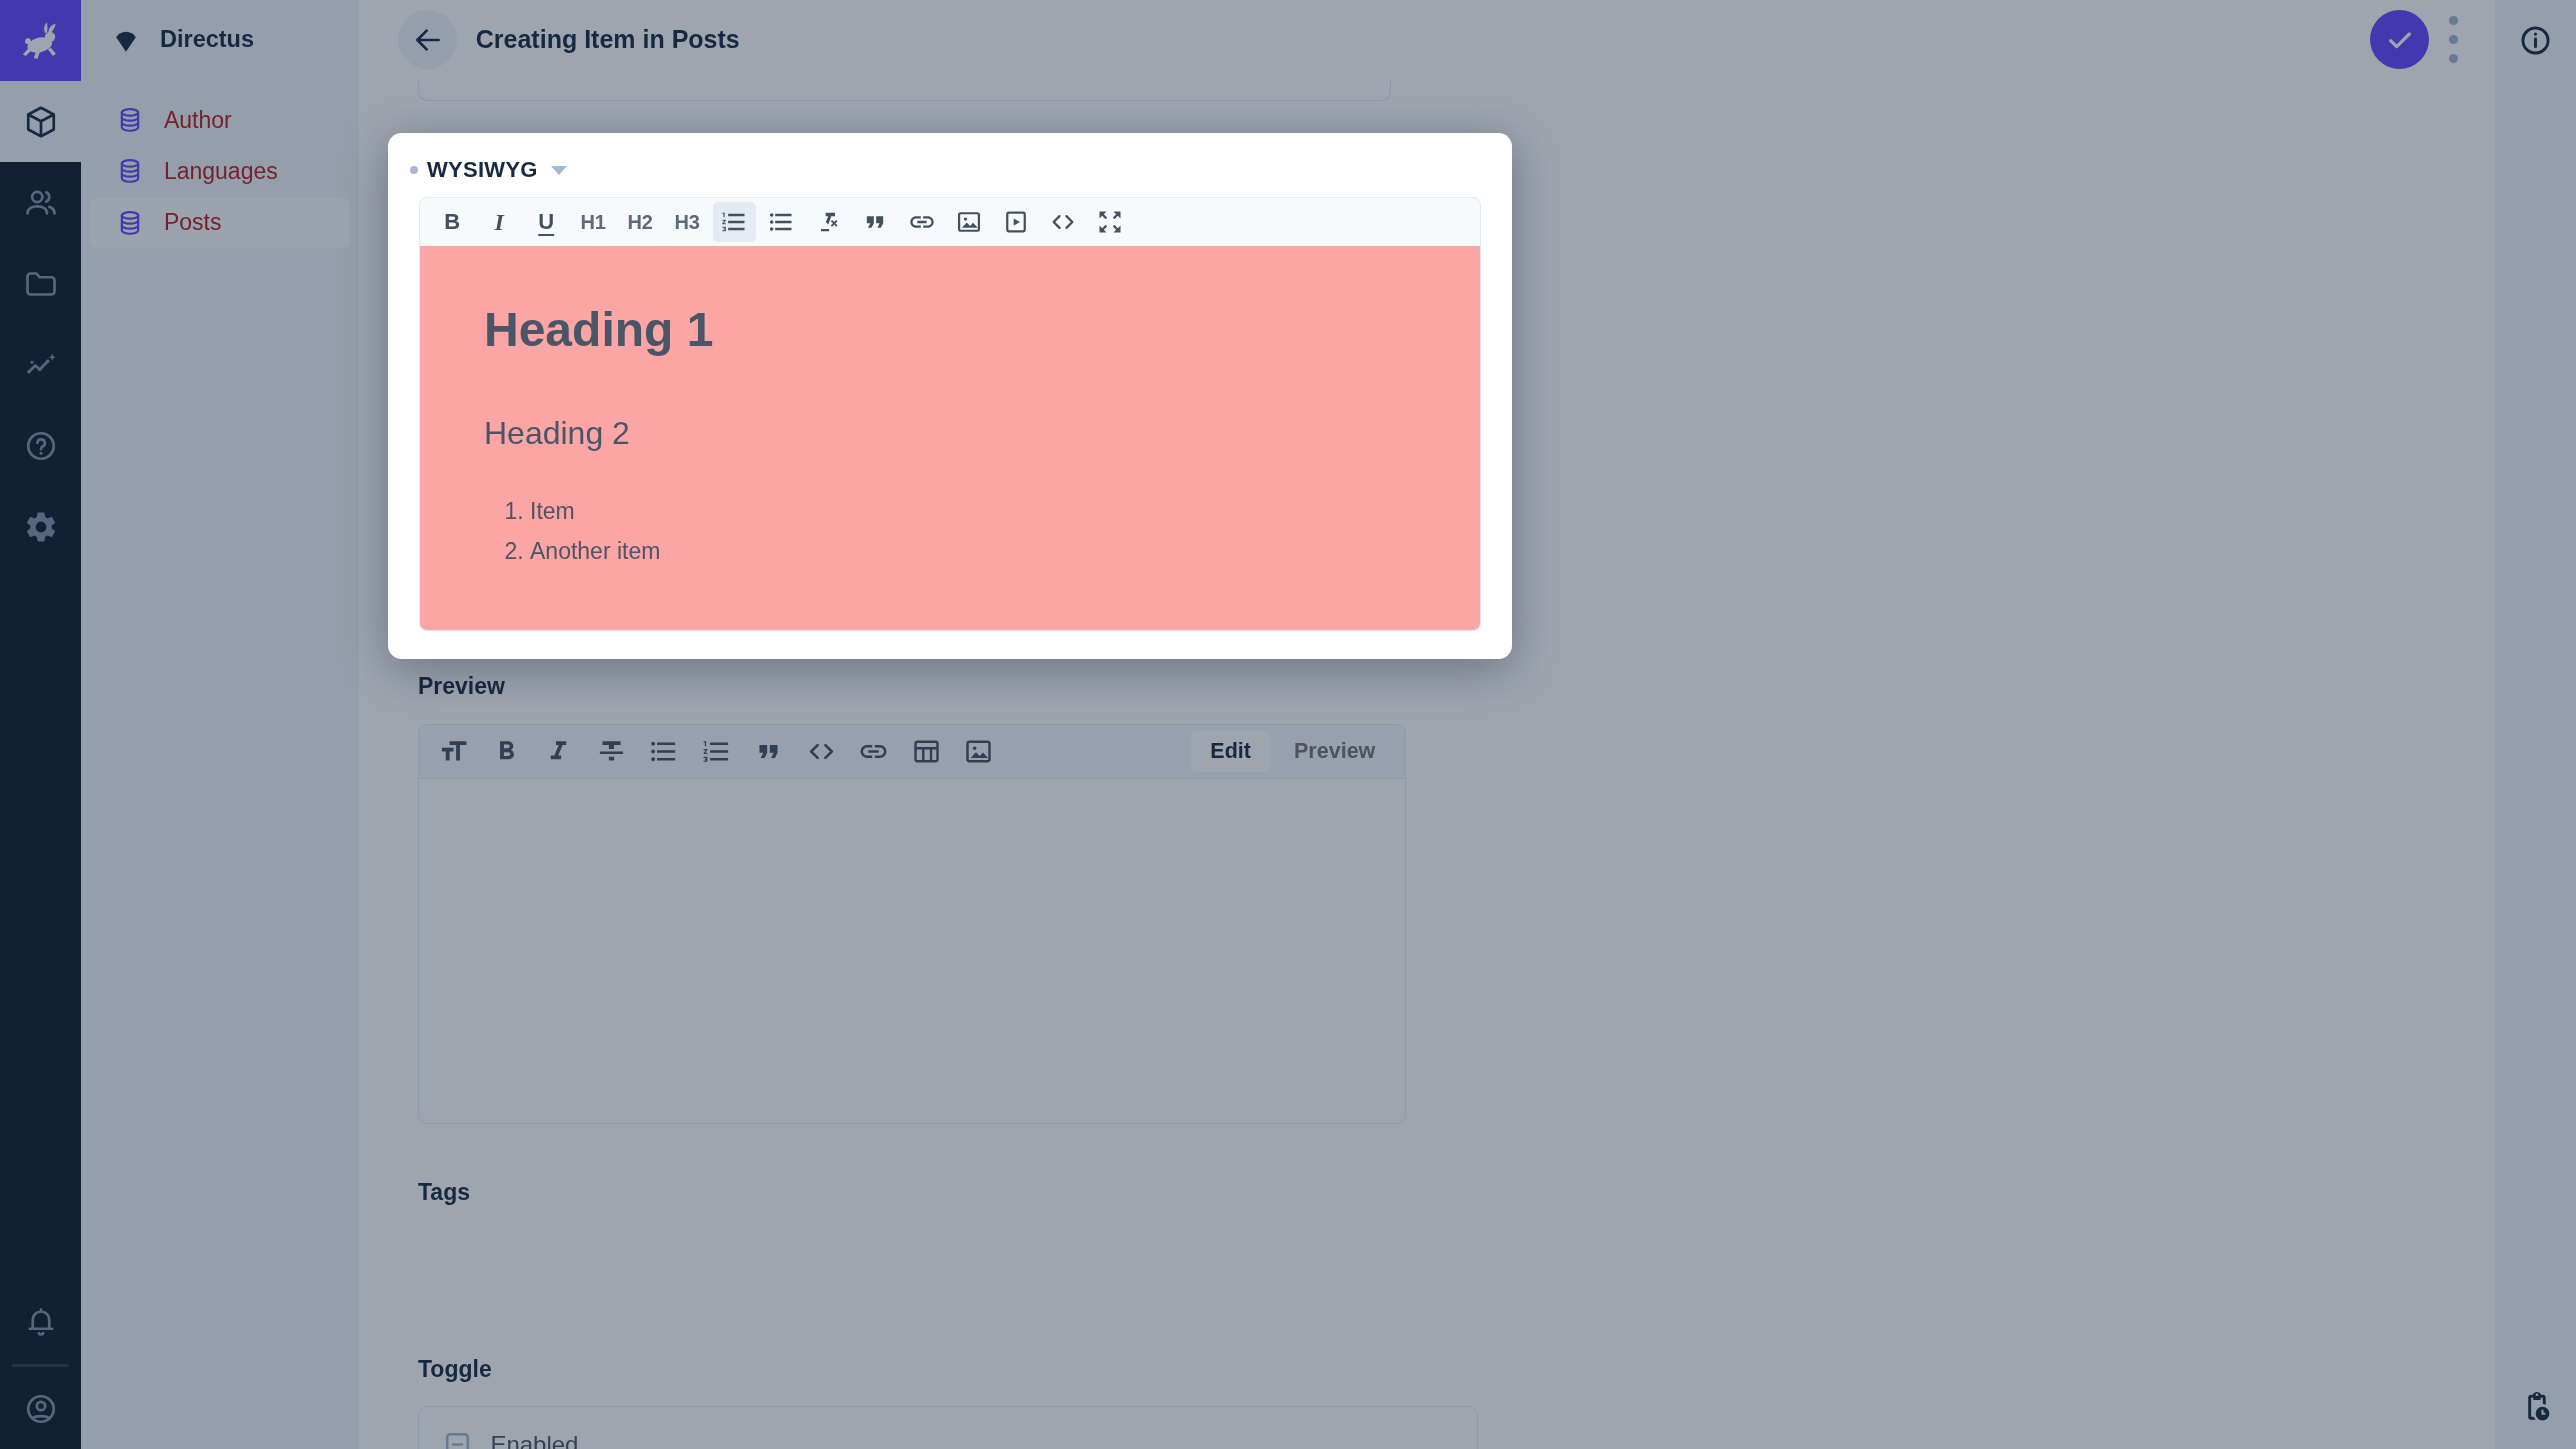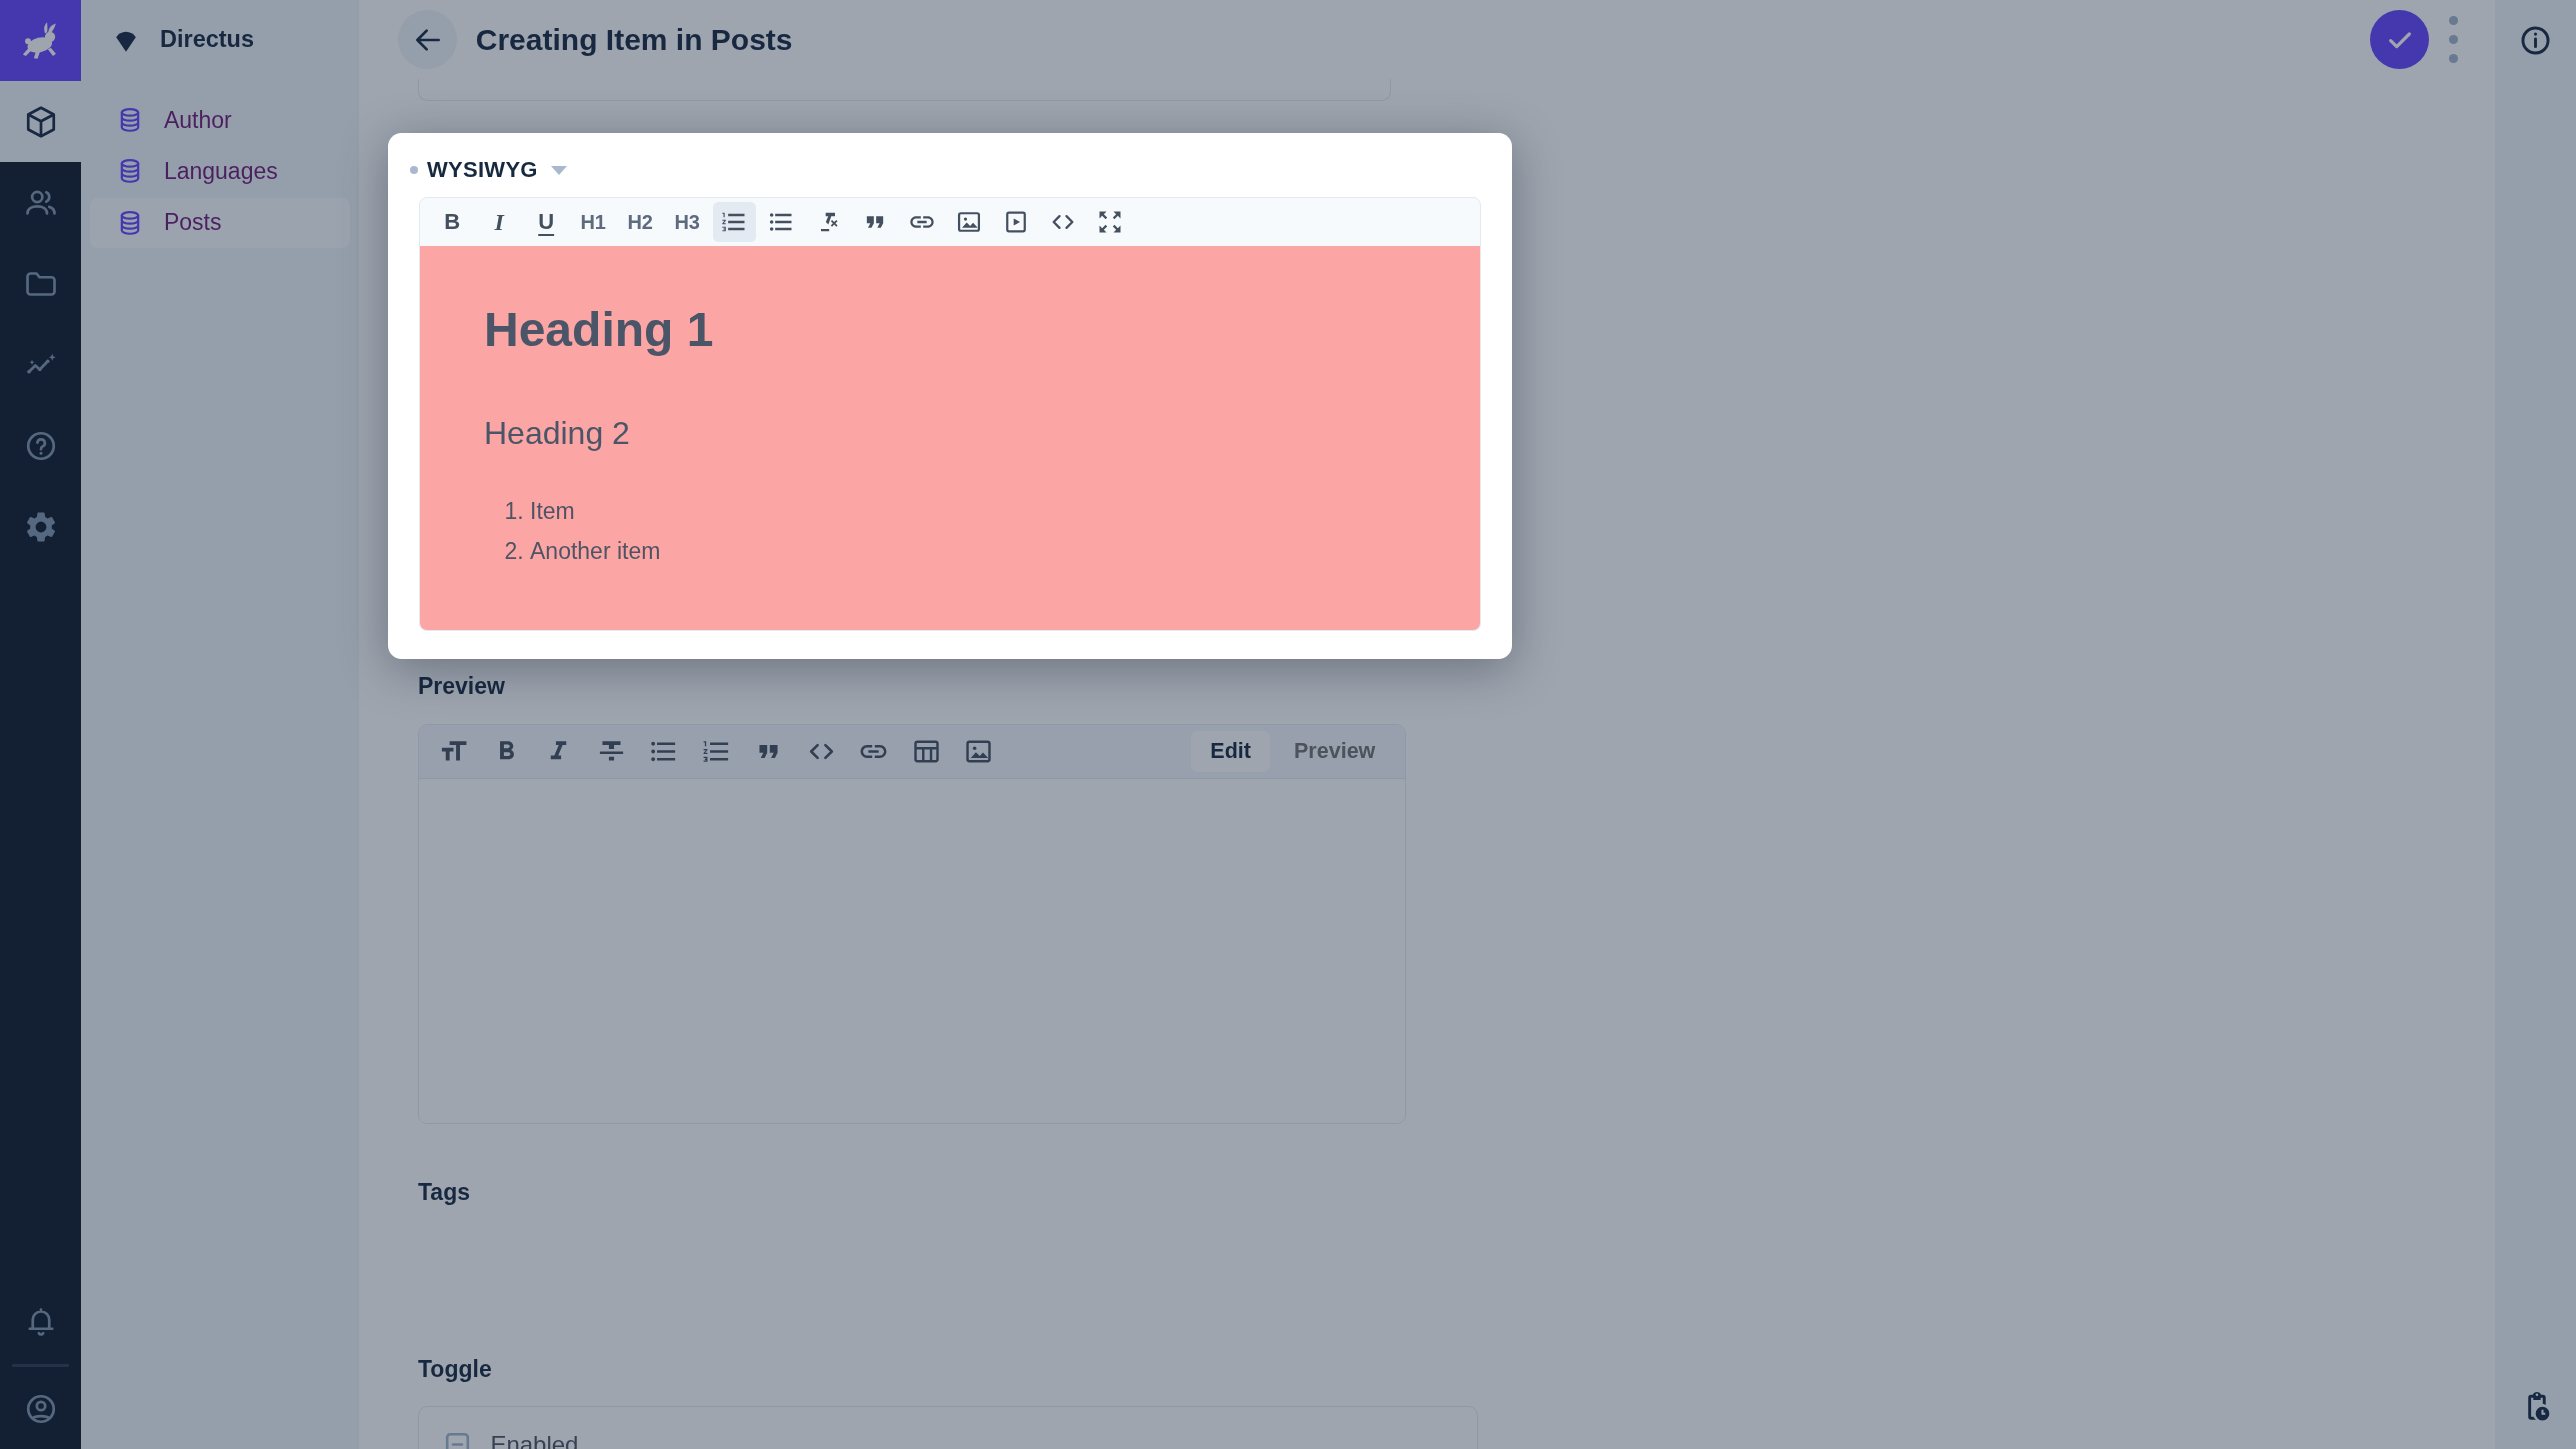--- a/index.html
+++ b/index.html
@@ -17,32 +17,32 @@
   .mb-spacer { flex:1; }
   .mb-divider { height:2.7px; margin:1.3px 12px; background:rgba(129,150,173,.25); border-radius:1.3px; }
 
   
   .nav { position:absolute; left:81px; top:0; width:278px; height:100%; background:#F0F4F9; z-index:10; }
   .nav-header { height:79px; display:flex; align-items:center; padding-left:31px; gap:20px;
     color:#172940; font-weight:700; font-size:23.5px; }
   .nav-header svg { width:28px; height:28px; }
   .nav-items { padding:16px 9.4px 0; display:flex; flex-direction:column; gap:1.3px; }
   .nav-item { height:50px; border-radius:8px; display:flex; align-items:center; gap:20px;
-    padding-left:25.5px; font-size:23px; font-weight:500; color:#701a75; }
+    padding-left:25.5px; font-size:23px; font-weight:500; color:#b91c1c; }
   .nav-item.active { background:#FAFCFE; }
   .nav-item svg { width:28px; height:28px; }
 
   
   .main { position:absolute; left:358px; right:81px; top:0; bottom:0; background:#fff; }
   .header { height:79px; background:#fff; display:flex; align-items:center;
     padding:0 27px 0 40px; gap:9.4px; position:relative; z-index:2; }
   .back-btn { width:59px; height:59px; border-radius:50%; background:#F0F4F9;
     display:grid; place-items:center; color:#172940; flex:none; }
   .back-btn svg { width:32px; height:32px; }
-  .page-title { font-size:30px; font-weight:700; color:#172940; flex:1; margin-left:9.4px; }
+  .page-title { font-size:25px; font-weight:700; color:#172940; flex:1; margin-left:9.4px; }
   .save-btn { width:59px; height:59px; border-radius:50%; background:#6644FF;
     display:grid; place-items:center; flex:none; }
   .save-btn svg { width:32px; height:32px; }
   .kebab { width:29.5px; height:59px; display:flex; flex-direction:column; gap:10px;
     align-items:center; justify-content:center; }
   .kebab i { width:8.7px; height:8.7px; border-radius:50%; background:#A2B5CD; }
 
   .content { position:absolute; top:79px; left:0; right:0; bottom:0; background:#fff; overflow:hidden; }
   .field-label { position:absolute; left:60px; font-size:23px; font-weight:600; color:#172940; }
 

